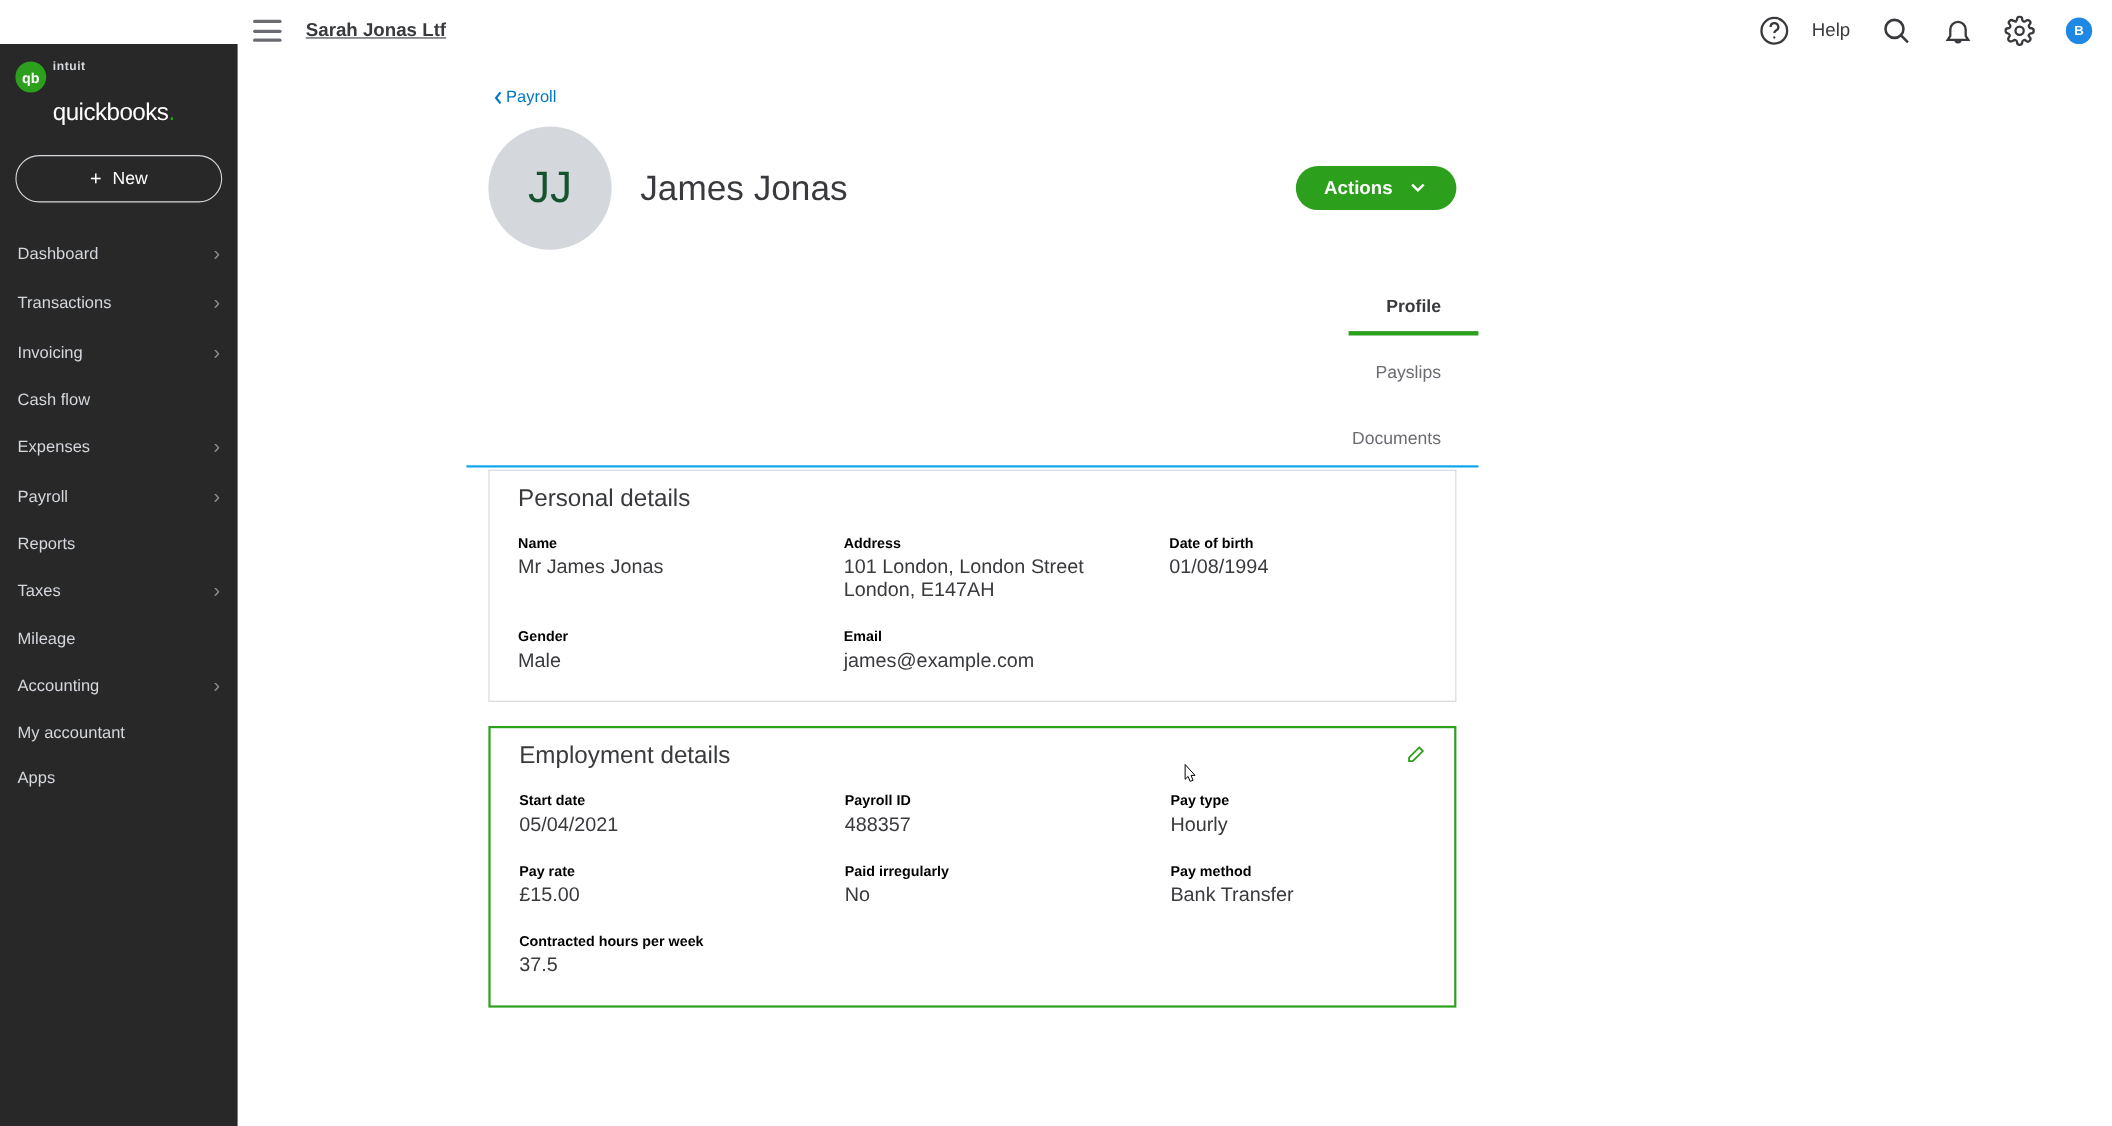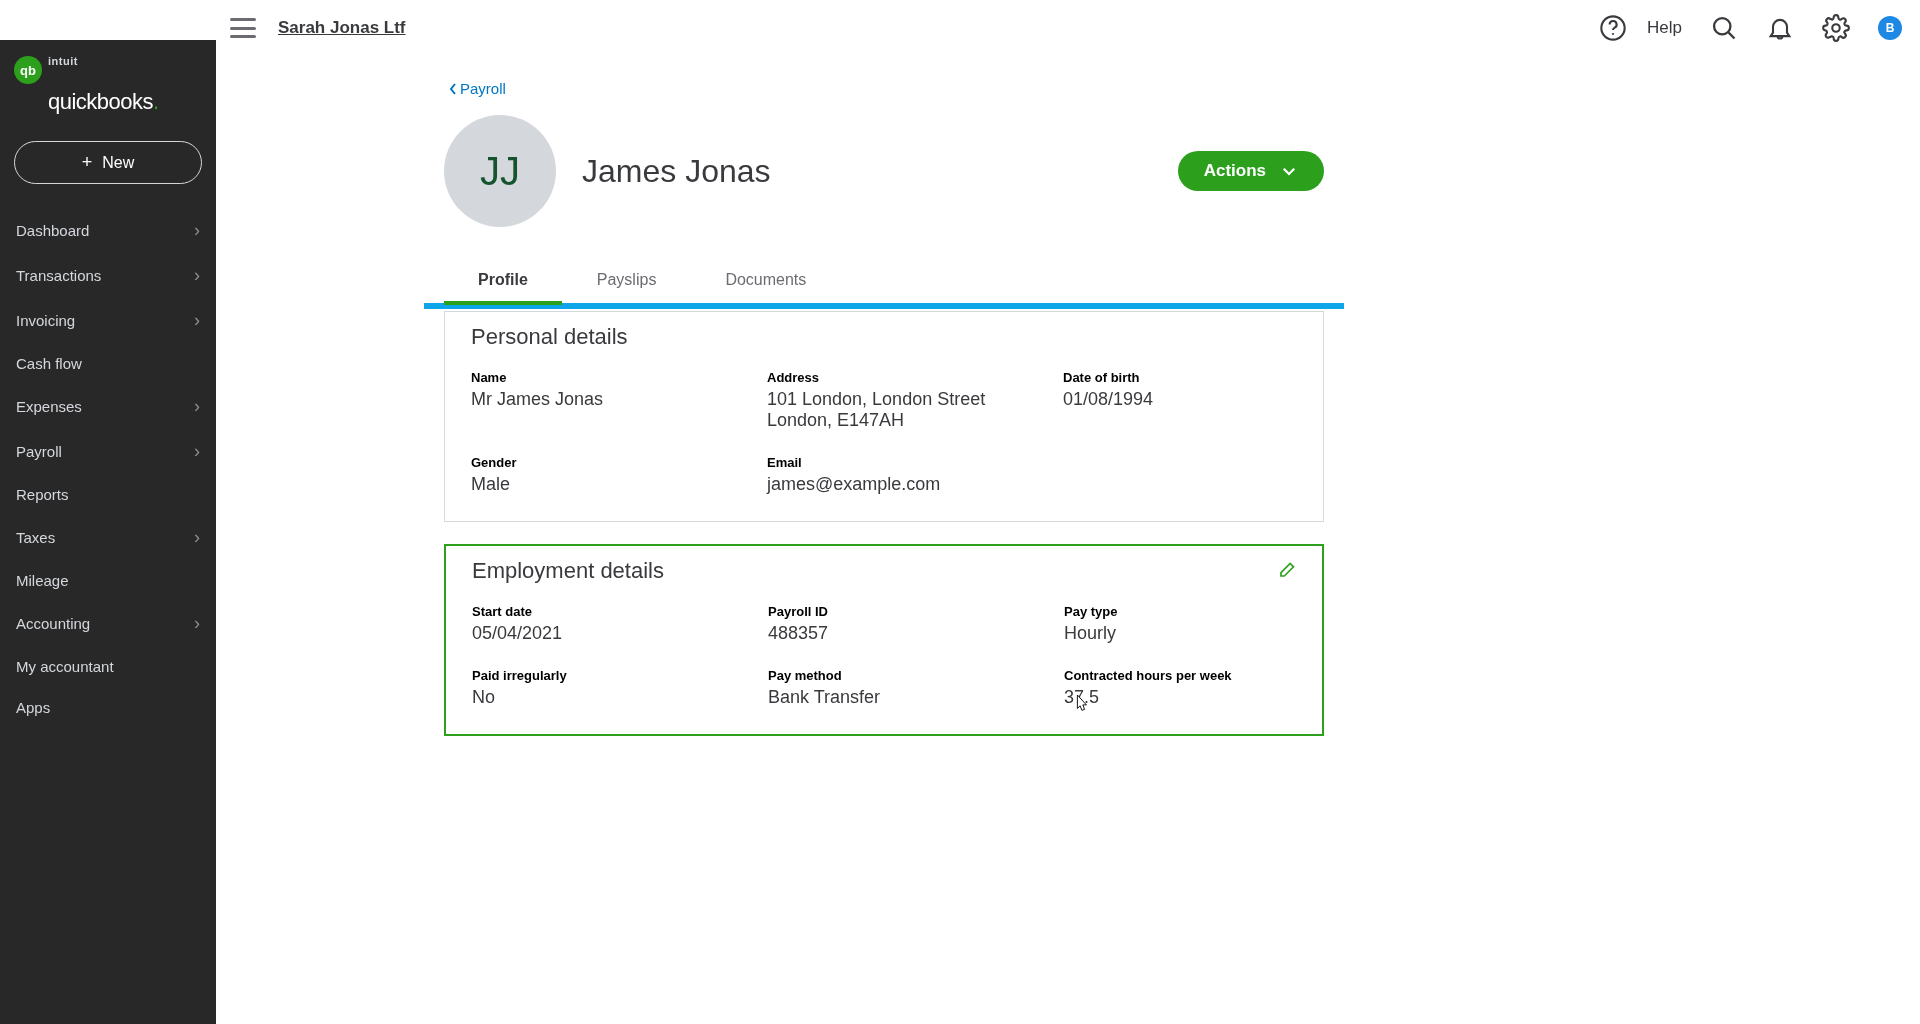--- a/index.html
+++ b/index.html
@@ -34,24 +34,24 @@
   
   .main { position: absolute; left: 216px; top: 56px; right: 0; bottom: 0; overflow: auto; padding: 24px 0 40px 0; }
   .content { width: 880px; margin-left: 228px; }
 
   .breadcrumb-back { display: inline-flex; align-items: center; color: #0077c5; font-size: 15px; cursor: pointer; margin-bottom: 18px; margin-left: 4px; }
   .breadcrumb-back svg { margin-right: 2px; }
 
   .person-header { display: flex; align-items: center; margin-bottom: 32px; }
   .person-avatar { width: 112px; height: 112px; border-radius: 50%; background: #d4d7dc; color: #14532d; font-size: 40px; font-weight: 400; display: flex; align-items: center; justify-content: center; margin-right: 26px; }
   .person-name { font-size: 32px; font-weight: 400; color: #393a3d; }
-  .actions-btn { margin-left: auto; background: #2ca01c; color: #fff; border: none; border-radius: 24px; padding: 10px 26px; font-size: 17px; font-weight: 600; display: flex; align-items: center; gap: 14px; cursor: pointer; }
+  .actions-btn { margin-left: auto; background: #2ca01c; color: #fff; border: none; border-radius: 24px; padding: 10px 26px; font-size: 17px; font-weight: 600; display: flex; gap: 14px; cursor: pointer; }
   .actions-btn svg { width: 18px; height: 18px; }
 
-  .tabs { display: flex; align-items: flex-end; border-bottom: 6px solid #0ea5e9; margin-left: -20px; margin-right: -20px; padding-left: 20px; }
+  .tabs { display: flex; align-items: flex-end; border-bottom: 2px solid #0ea5e9; margin-left: -20px; margin-right: -20px; padding-left: 20px; flex-direction: column; }
   .tab { padding: 12px 34px 14px 34px; font-size: 16px; color: #6b6c72; cursor: pointer; position: relative; }
   .tab.active { color: #393a3d; font-weight: 600; }
   .tab.active::after { content: ""; position: absolute; left: 0; right: 0; bottom: -2px; height: 4px; background: #2ca01c; }
   .tab-divider { width: 1px; background: #e3e5e8; margin: 8px 0; }
 
   .card { border: 1px solid #d4d7dc; margin-top: 2px; padding: 12px 26px 26px 26px; background: #fff; }
   .card + .card { margin-top: 22px; }
   .card.highlight { border: 2px solid #2ca01c; }
   .card-header { display: flex; align-items: center; justify-content: space-between; margin-bottom: 20px; }
   .card-title { font-size: 22px; font-weight: 400; color: #393a3d; }
@@ -237,20 +237,24 @@
         </div>
         <div>
           <div class="field-label">Payroll ID</div>
           <div class="field-value">488357</div>
         </div>
         <div>
           <div class="field-label">Pay type</div>
           <div class="field-value">Hourly</div>
         </div>
         <div>
+          <div class="field-label">Pay rate</div>
+          <div class="field-value">£15.00</div>
+        </div>
+        <div>
           <div class="field-label">Paid irregularly</div>
           <div class="field-value">No</div>
         </div>
         <div>
           <div class="field-label">Pay method</div>
           <div class="field-value">Bank Transfer</div>
         </div>
         <div>
           <div class="field-label">Contracted hours per week</div>
           <div class="field-value">37.5</div>

